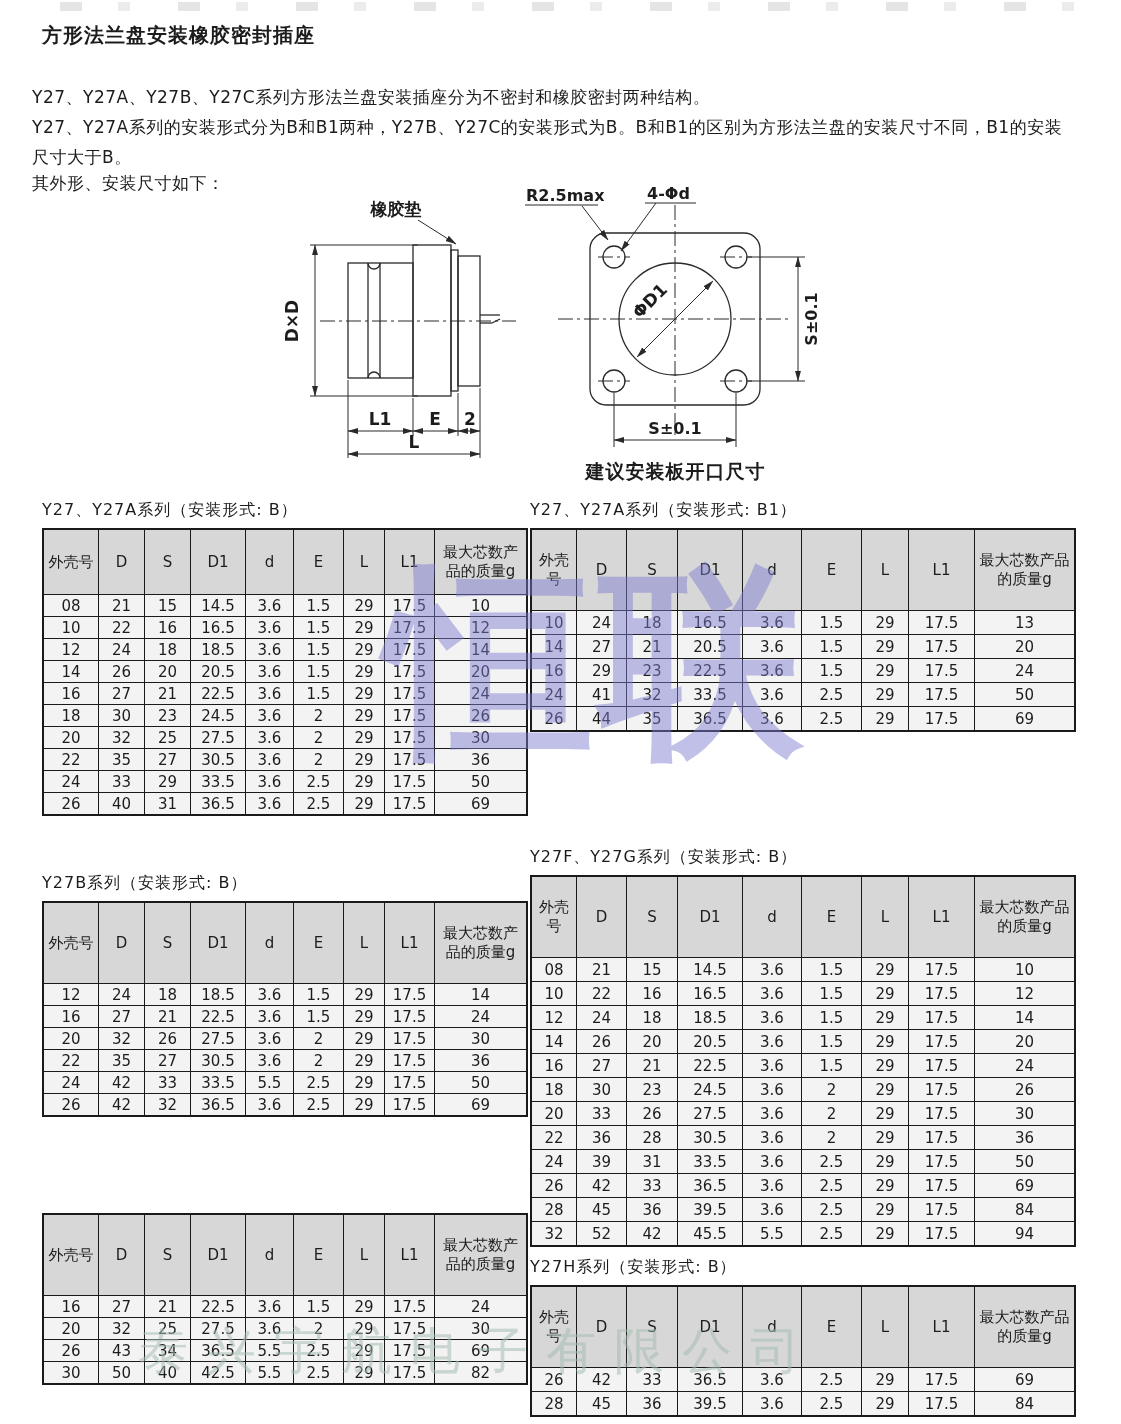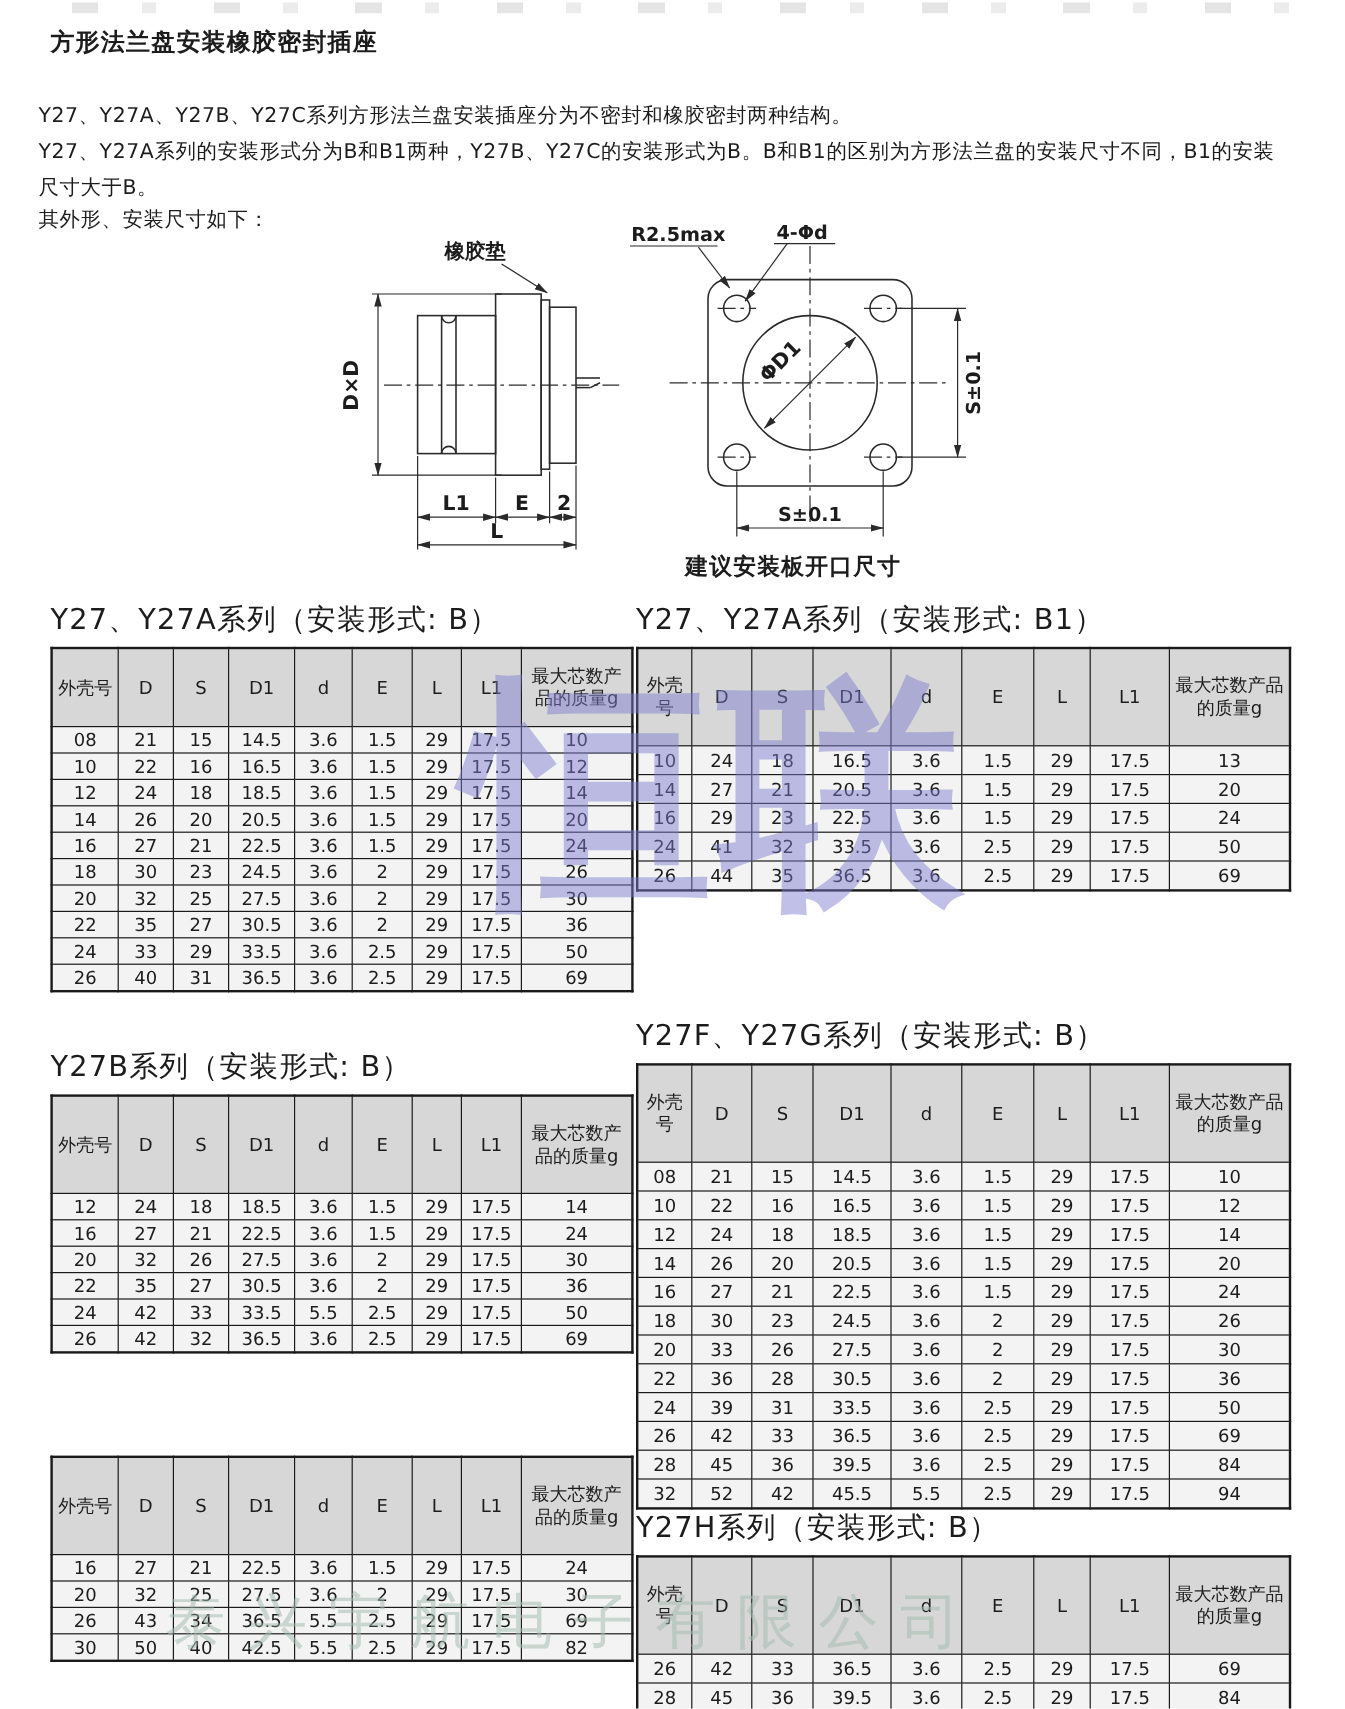--- a/index.html
+++ b/index.html
@@ -9,23 +9,23 @@
   .top-artifact{top:2px;left:60px;width:1020px;height:9px;opacity:.55;
     background:repeating-linear-gradient(90deg,#cfcfcf 0 22px,transparent 22px 58px,#dcdcdc 58px 70px,transparent 70px 118px);}
   .doc-title{top:22px;left:42px;font-size:20px;font-weight:600;letter-spacing:1px;}
   .para{left:32px;width:1040px;font-size:17px;line-height:30px;letter-spacing:.5px;}
   .p1{top:82px;} .p2{top:112px;} .p3{top:168px;}
   svg{overflow:visible;}
   svg text{font-family:"DejaVu Sans","Liberation Sans",sans-serif;fill:#1c1c1c;}
   .cad{stroke:#2a2a2a;stroke-width:1.3;fill:none;}
   .thin{stroke:#2a2a2a;stroke-width:1;fill:none;}
   .dash{stroke:#2a2a2a;stroke-width:1;fill:none;stroke-dasharray:15 4 3 4;}
-  .caption{top:459px;left:536px;width:215px;text-align:right;font-size:19px;font-weight:bold;letter-spacing:1px;}
+  .caption{top:459px;left:568px;width:215px;text-align:center;font-size:19px;font-weight:bold;letter-spacing:1px;}
   .tsec{position:absolute;}
-  .ttitle{font-size:24px;letter-spacing:1px;margin-bottom:7px;white-space:nowrap;}
+  .ttitle{font-size:16px;letter-spacing:1px;margin-bottom:7px;white-space:nowrap;}
   table{border-collapse:collapse;background:#fff;padding-left:34px;}
   table,th,td{border:1px solid #1a1a1a;}
   table{border:2px solid #1a1a1a;}
   th{background:#d7d7d7;font-weight:normal;font-size:15px;padding:2px 1px;line-height:19px;}
   td{background:#f3f3f3;text-align:center;font-size:15px;padding:0 1px;}
   .lt td{height:21px;} .rt td{height:23px;}
   .hdr2 th{height:60px;} .hdr3 th{height:76px;}
   .lt .c0{width:52px;} .lt .c1{width:43px;} .lt .c2{width:43px;} .lt .c3{width:52px;}
   .lt .c4{width:45px;} .lt .c5{width:47px;} .lt .c6{width:38px;} .lt .c7{width:47px;} .lt .c8{width:89px;}
   .rt .c0{width:42px;} .rt .c1{width:47px;} .rt .c2{width:48px;} .rt .c3{width:62px;}

